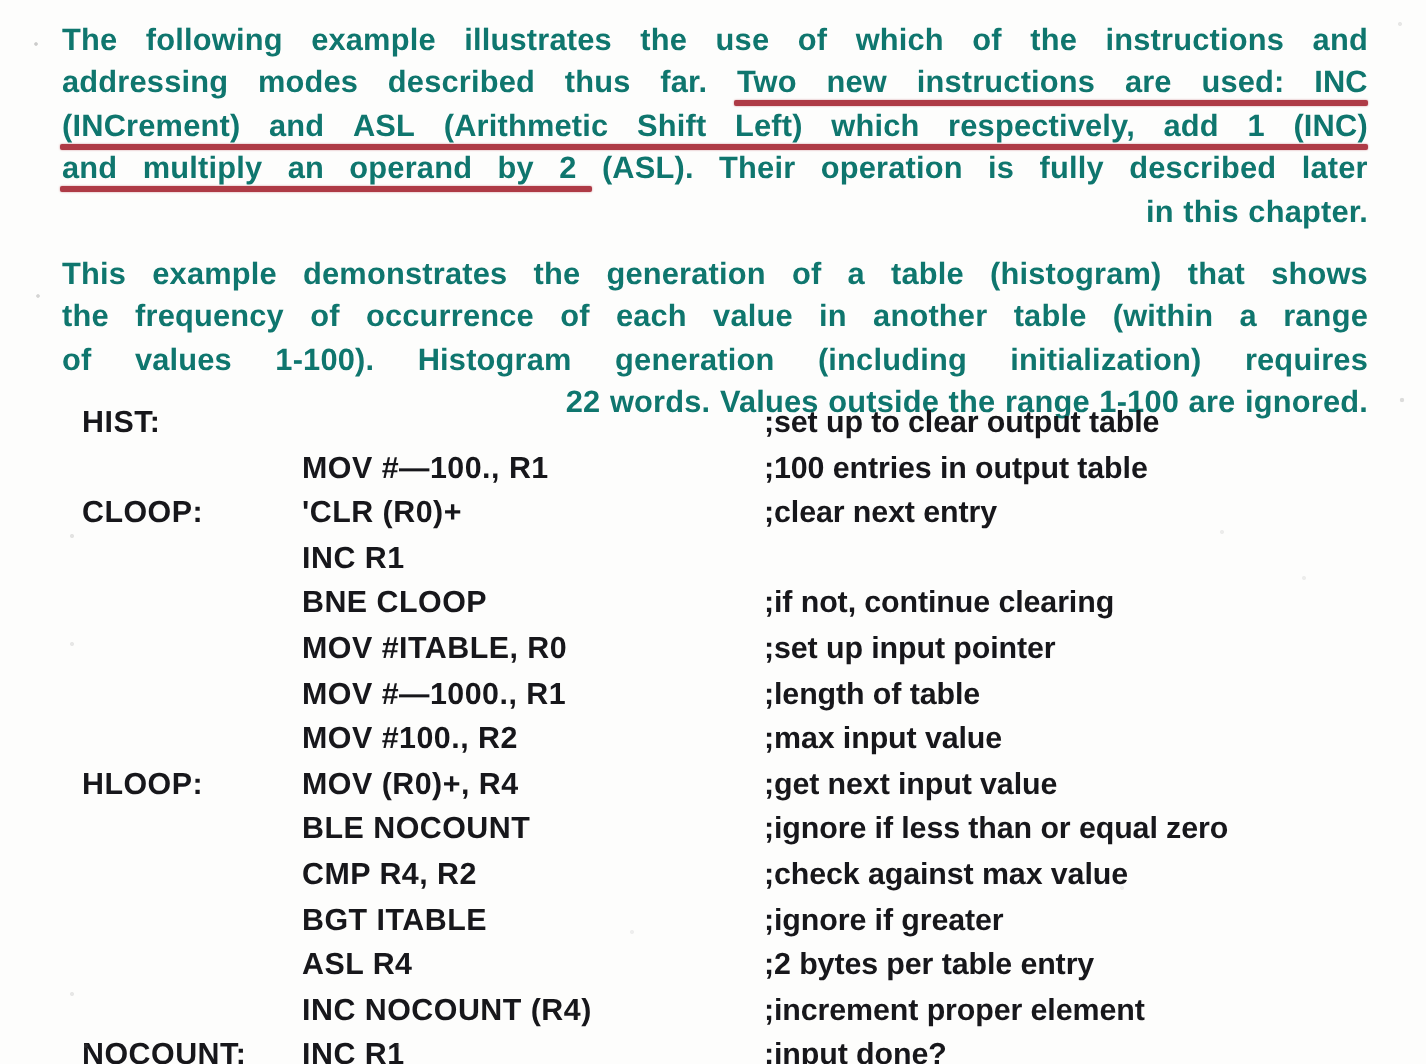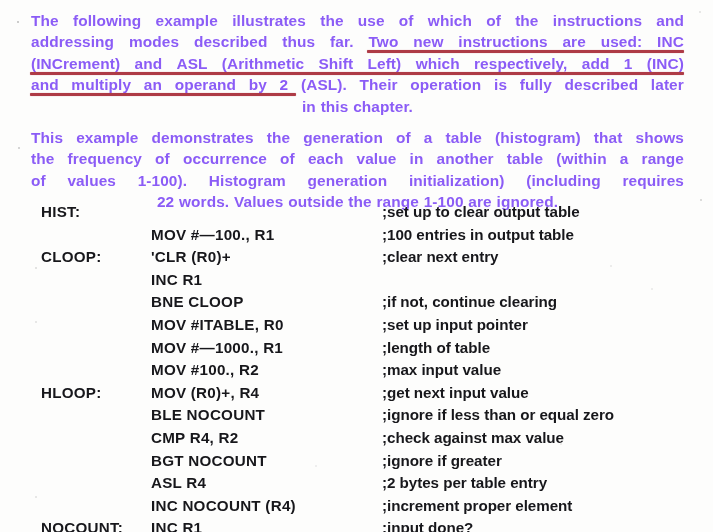--- a/index.html
+++ b/index.html
@@ -43,26 +43,26 @@
   }
 
   
   .para {
     position: absolute;
     left: 31px;
     width: 653px;
     font-size: 15.4px;
     line-height: 21.4px;
     font-weight: bold;
-    color: #8b5cf6;
+    color: #0f766e;
     text-align: justify;
     letter-spacing: .1px;
     word-spacing: .4px;
   }
-  .para .lastline { text-align: center; }
+  .para .lastline { text-align: right; }
   #para1 { top: 10px; }
   #para2 { top: 127px; }
 
   .para .ln {
     display: block;
     white-space: nowrap;
   }
   .para .ln.j {
     display: flex;
     justify-content: space-between;
@@ -209,22 +209,22 @@
         <span>(within</span>
         <span>a</span>
         <span>range</span>
       </div>
       <div class="ln j">
         <span>of</span>
         <span>values</span>
         <span>1-100).</span>
         <span>Histogram</span>
         <span>generation</span>
+        <span>(including</span>
         <span>initialization)</span>
-        <span>(including</span>
         <span>requires</span>
       </div>
       <div class="ln lastline">22 words. Values outside the range 1-100 are ignored.</div>
     </div>
 
   <div id="rule1" class="rule"></div>
   <div id="rule2" class="rule"></div>
   <div id="rule3" class="rule"></div>
 
   <div id="listing">
@@ -276,21 +276,21 @@
         <span class="code-instr">BLE NOCOUNT</span>
         <span class="code-comment">;ignore if less than or equal zero</span>
       </div>
       <div class="code-row">
         <span class="code-label"></span>
         <span class="code-instr">CMP R4, R2</span>
         <span class="code-comment">;check against max value</span>
       </div>
       <div class="code-row">
         <span class="code-label"></span>
-        <span class="code-instr">BGT NOCOUNT</span>
+        <span class="code-instr">BGT ITABLE</span>
         <span class="code-comment">;ignore if greater</span>
       </div>
       <div class="code-row">
         <span class="code-label"></span>
         <span class="code-instr">ASL R4</span>
         <span class="code-comment">;2 bytes per table entry</span>
       </div>
       <div class="code-row">
         <span class="code-label"></span>
         <span class="code-instr">INC NOCOUNT (R4)</span>

